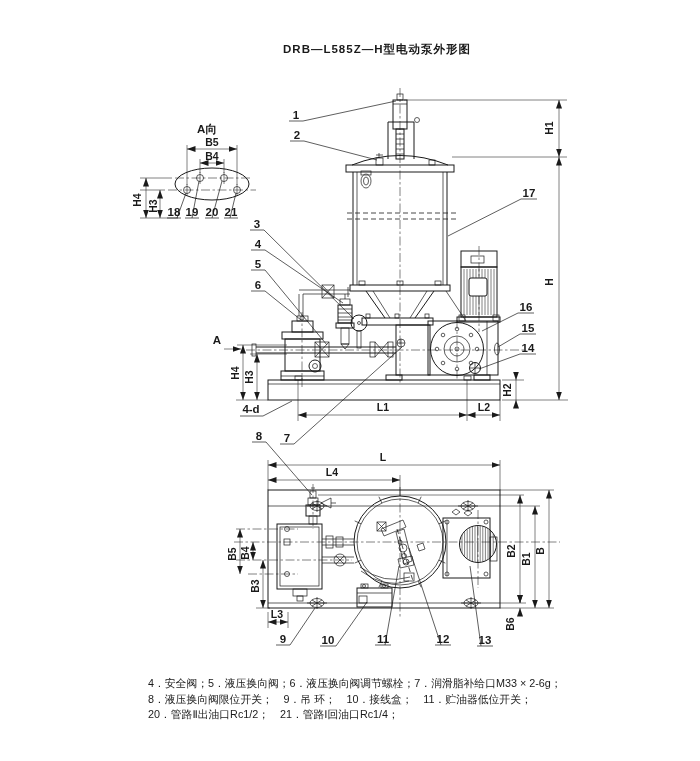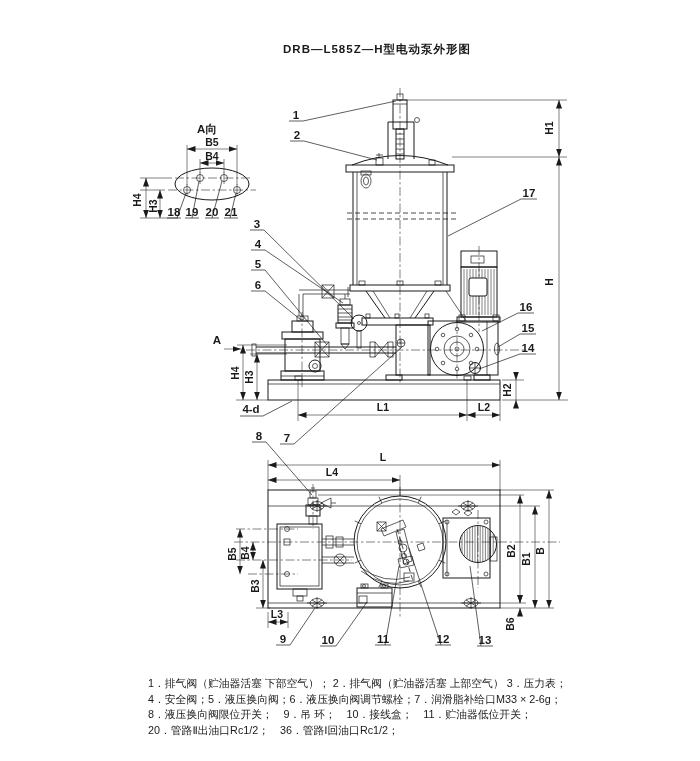--- a/index.html
+++ b/index.html
@@ -529,18 +529,17 @@
         <line class="ld" x1="435" y1="613" x2="451" y2="613"></line>
           <line class="ld" x1="441" y1="613" x2="409" y2="516"></line>
         <text class="n" x="485" y="612" text-anchor="middle">13</text>
         <line class="ld" x1="477" y1="614" x2="493" y2="614"></line>
           <line class="ld" x1="481" y1="614" x2="470" y2="534"></line>
       </g>
     </g>
   </svg>
 
   <div class="plist">
-    <div>1．排气阀（贮油器活塞 下部空气）； 2．排气阀（贮油器活塞 上部空气） 3．压力表；</div>
     <div>4．安全阀；5．液压换向阀；6．液压换向阀调节螺栓；7．润滑脂补给口M33 × 2-6g；</div>
     <div>8．液压换向阀限位开关；　9．吊 环；　10．接线盒；　11．贮油器低位开关；</div>
-    <div>20．管路Ⅱ出油口Rc1/2；　36．管路Ⅰ回油口Rc1/2；</div>
+    <div>20．管路Ⅱ出油口Rc1/2；　21．管路Ⅰ回油口Rc1/4；</div>
   </div>
 </div>
 
 </body></html>

